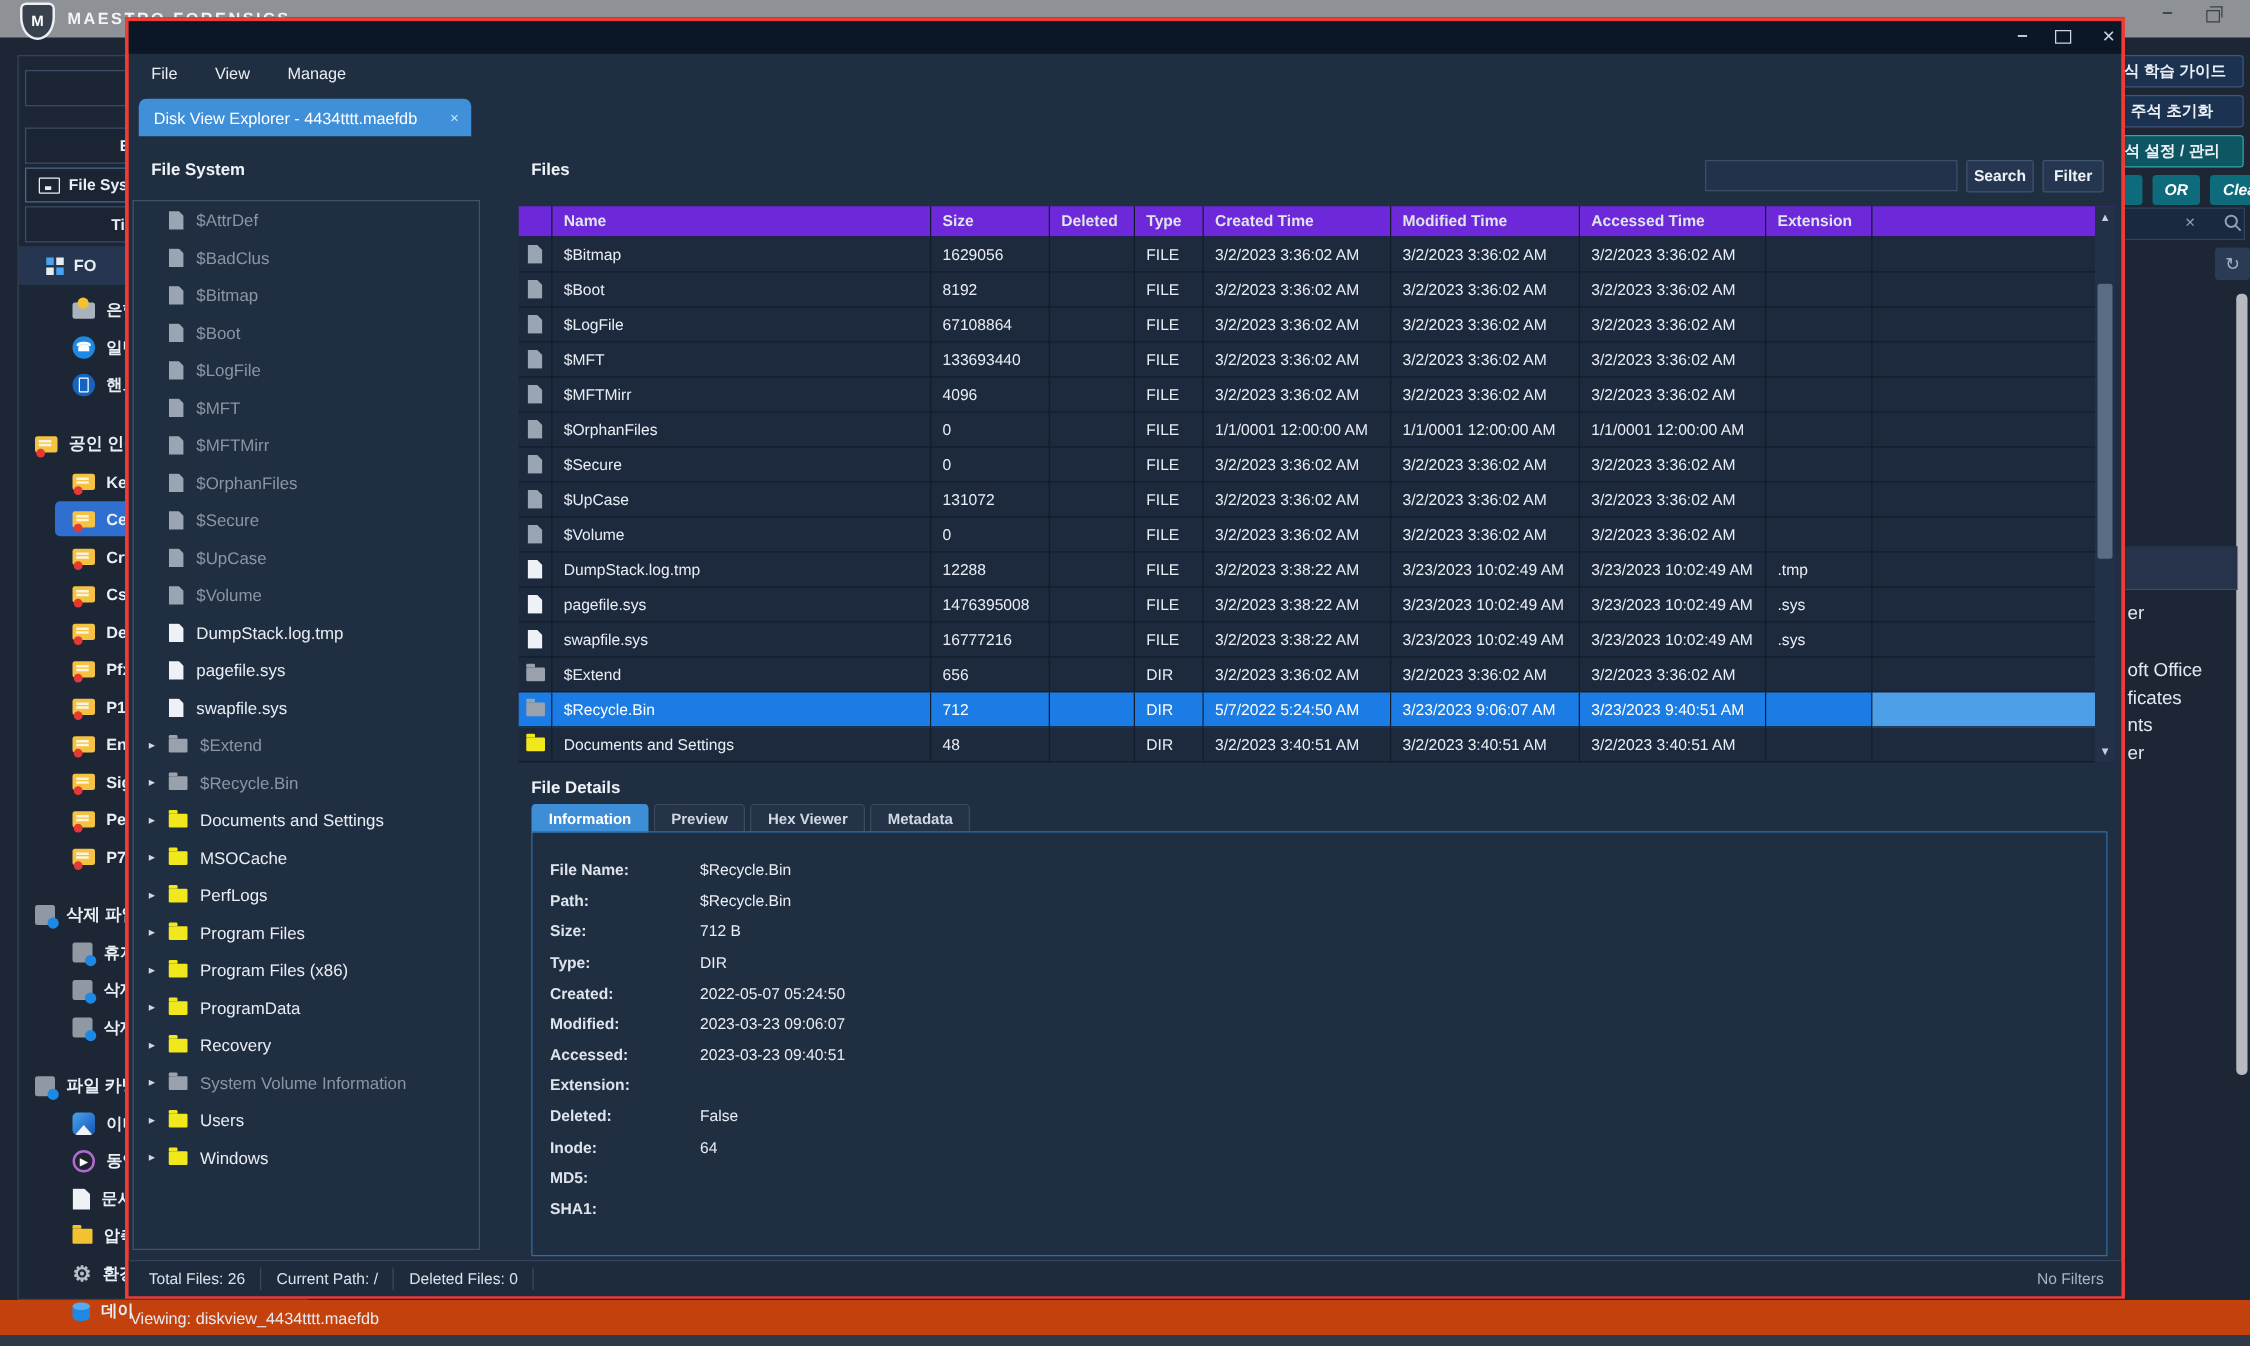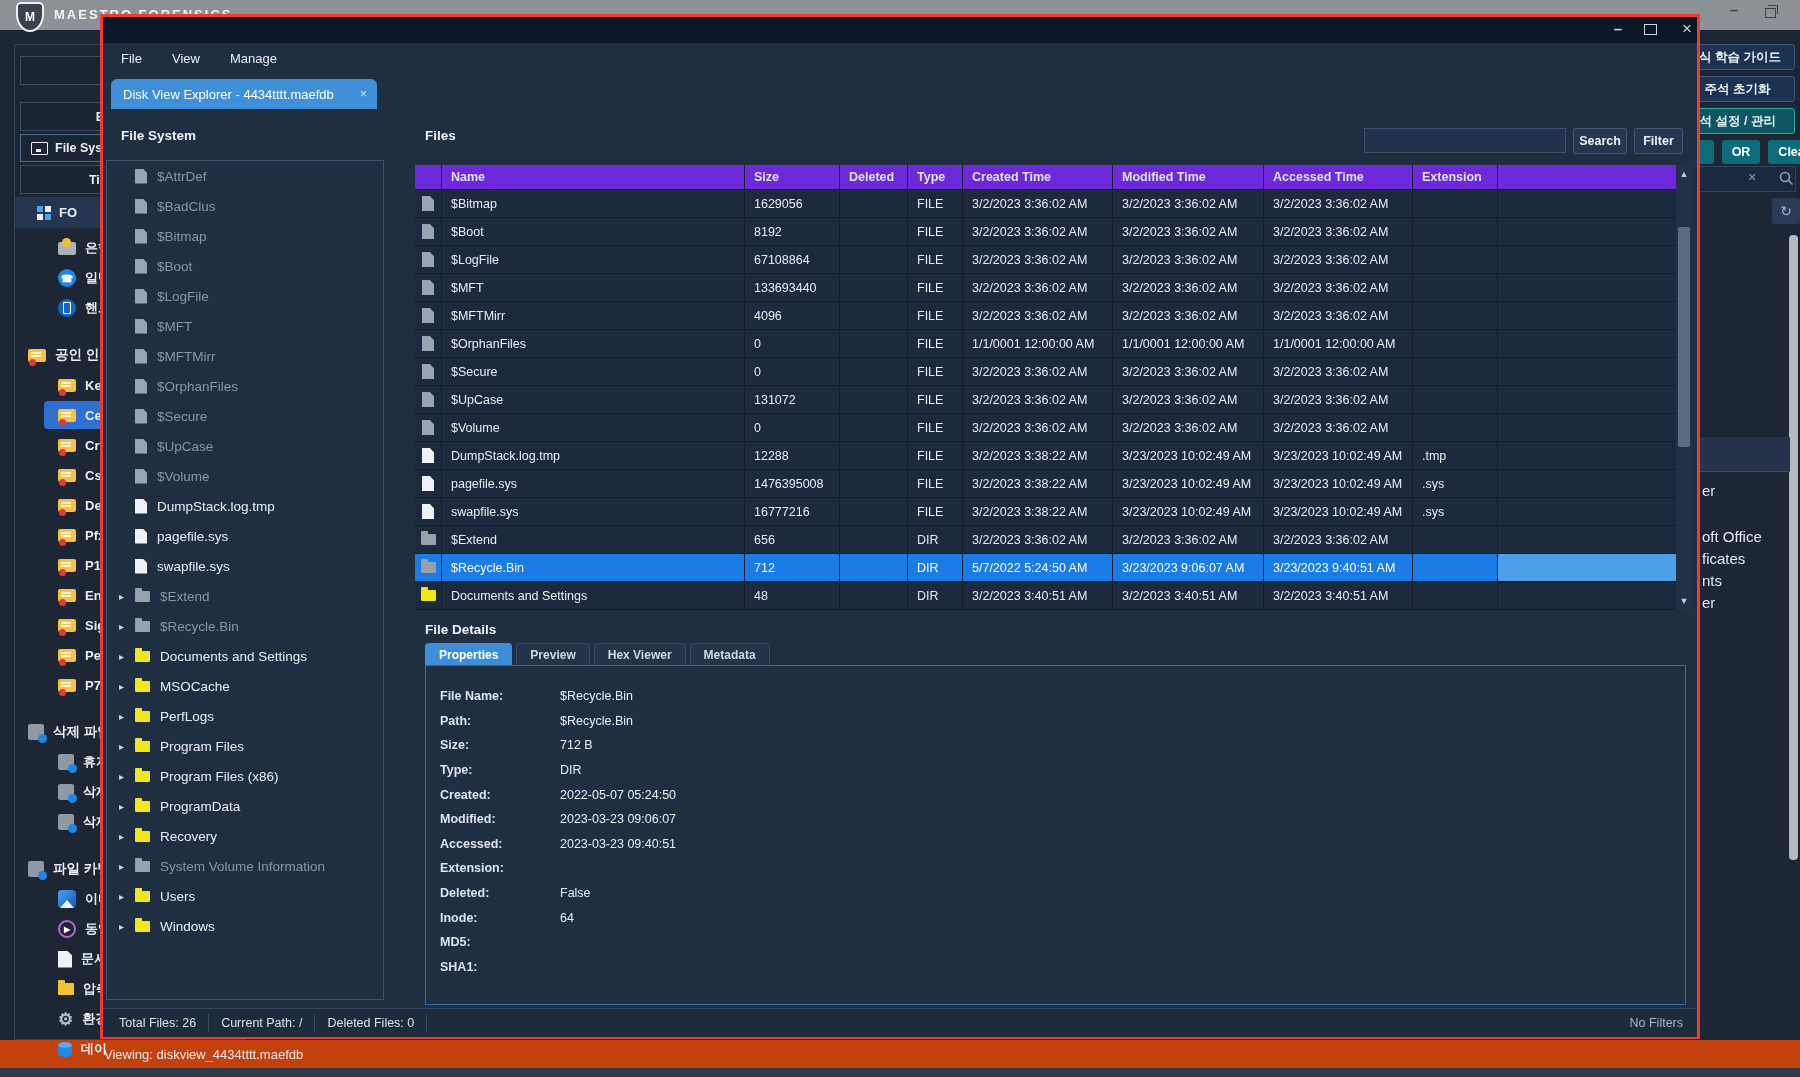--- a/index.html
+++ b/index.html
@@ -54,21 +54,21 @@
   .ic-zip:before{content:"";position:absolute;left:0;top:-3px;width:7px;height:3px;background:#f4c231;border-radius:1px 1px 0 0;}
   .ic-gear{color:#b7bec7;font-size:17px;line-height:17px;}
   .ic-gear:before{content:"⚙";}
   .ic-db{width:14px;height:15px;background:#1e88e5;border-radius:7px/4px;position:relative;}
   .ic-db:before{content:"";position:absolute;left:0;top:0;width:14px;height:6px;border-radius:50%;background:#5aa9ef;}
   
   .rp-btn{position:absolute;height:26px;box-sizing:border-box;display:flex;align-items:center;justify-content:center;
           font-size:12.5px;font-weight:bold;background:#1b3350;border:1px solid #3e567a;border-radius:3px;color:#eaf0f6;}
   .rp-btn.teal{background:#0f5663;border-color:#2fa8a0;}
   .pill{position:absolute;height:24px;background:#0d6b7c;border-radius:3px;color:#fff;font-weight:bold;font-size:12.5px;
-        display:flex;align-items:center;justify-content:center;}
+        display:flex;align-items:center;justify-content:center;font-style:italic;}
   .rp-input{position:absolute;left:1560px;top:166px;width:236px;height:26px;background:#1b2940;border:1px solid #31415c;box-sizing:border-box;}
   .rp-x{position:absolute;left:1748px;top:169px;color:#8fa0b5;font-size:14px;}
   .rp-mag{position:absolute;left:1779px;top:171px;}
   .rp-refresh{position:absolute;left:1772px;top:198px;width:28px;height:26px;background:#2b3b55;border-radius:3px;color:#9fb2c8;
               display:flex;align-items:center;justify-content:center;font-size:14px;}
   .rp-scroll{position:absolute;left:1789px;top:235px;width:9px;height:625px;background:#b6bac0;border-radius:4px;}
   .rp-divider{position:absolute;left:1700px;top:437px;width:90px;height:34px;background:#26334a;border-bottom:1px solid #3a4a62;}
   .rp-frags{position:absolute;left:1702px;top:482px;width:96px;}
   .frag{height:22px;font-size:15px;color:#e2e9f1;}
   .frag.gap{margin-top:24px;}
@@ -768,21 +768,21 @@
     </div>
     <div class="vscroll">
       <div class="vs-up">▲</div>
       <div class="vs-thumb"></div>
       <div class="vs-dn">▼</div>
     </div>
 
     <div class="panel-title abs" style="left:322px;top:605px;">File Details</div>
     <div class="tabs">
 
-        <div class="tab active">Properties</div>
+        <div class="tab active">Information</div>
 
         <div class="tab">Preview</div>
 
         <div class="tab">Hex Viewer</div>
 
         <div class="tab">Metadata</div>
       </div>
     <div class="detail-box">
 
         <div class="prow">

